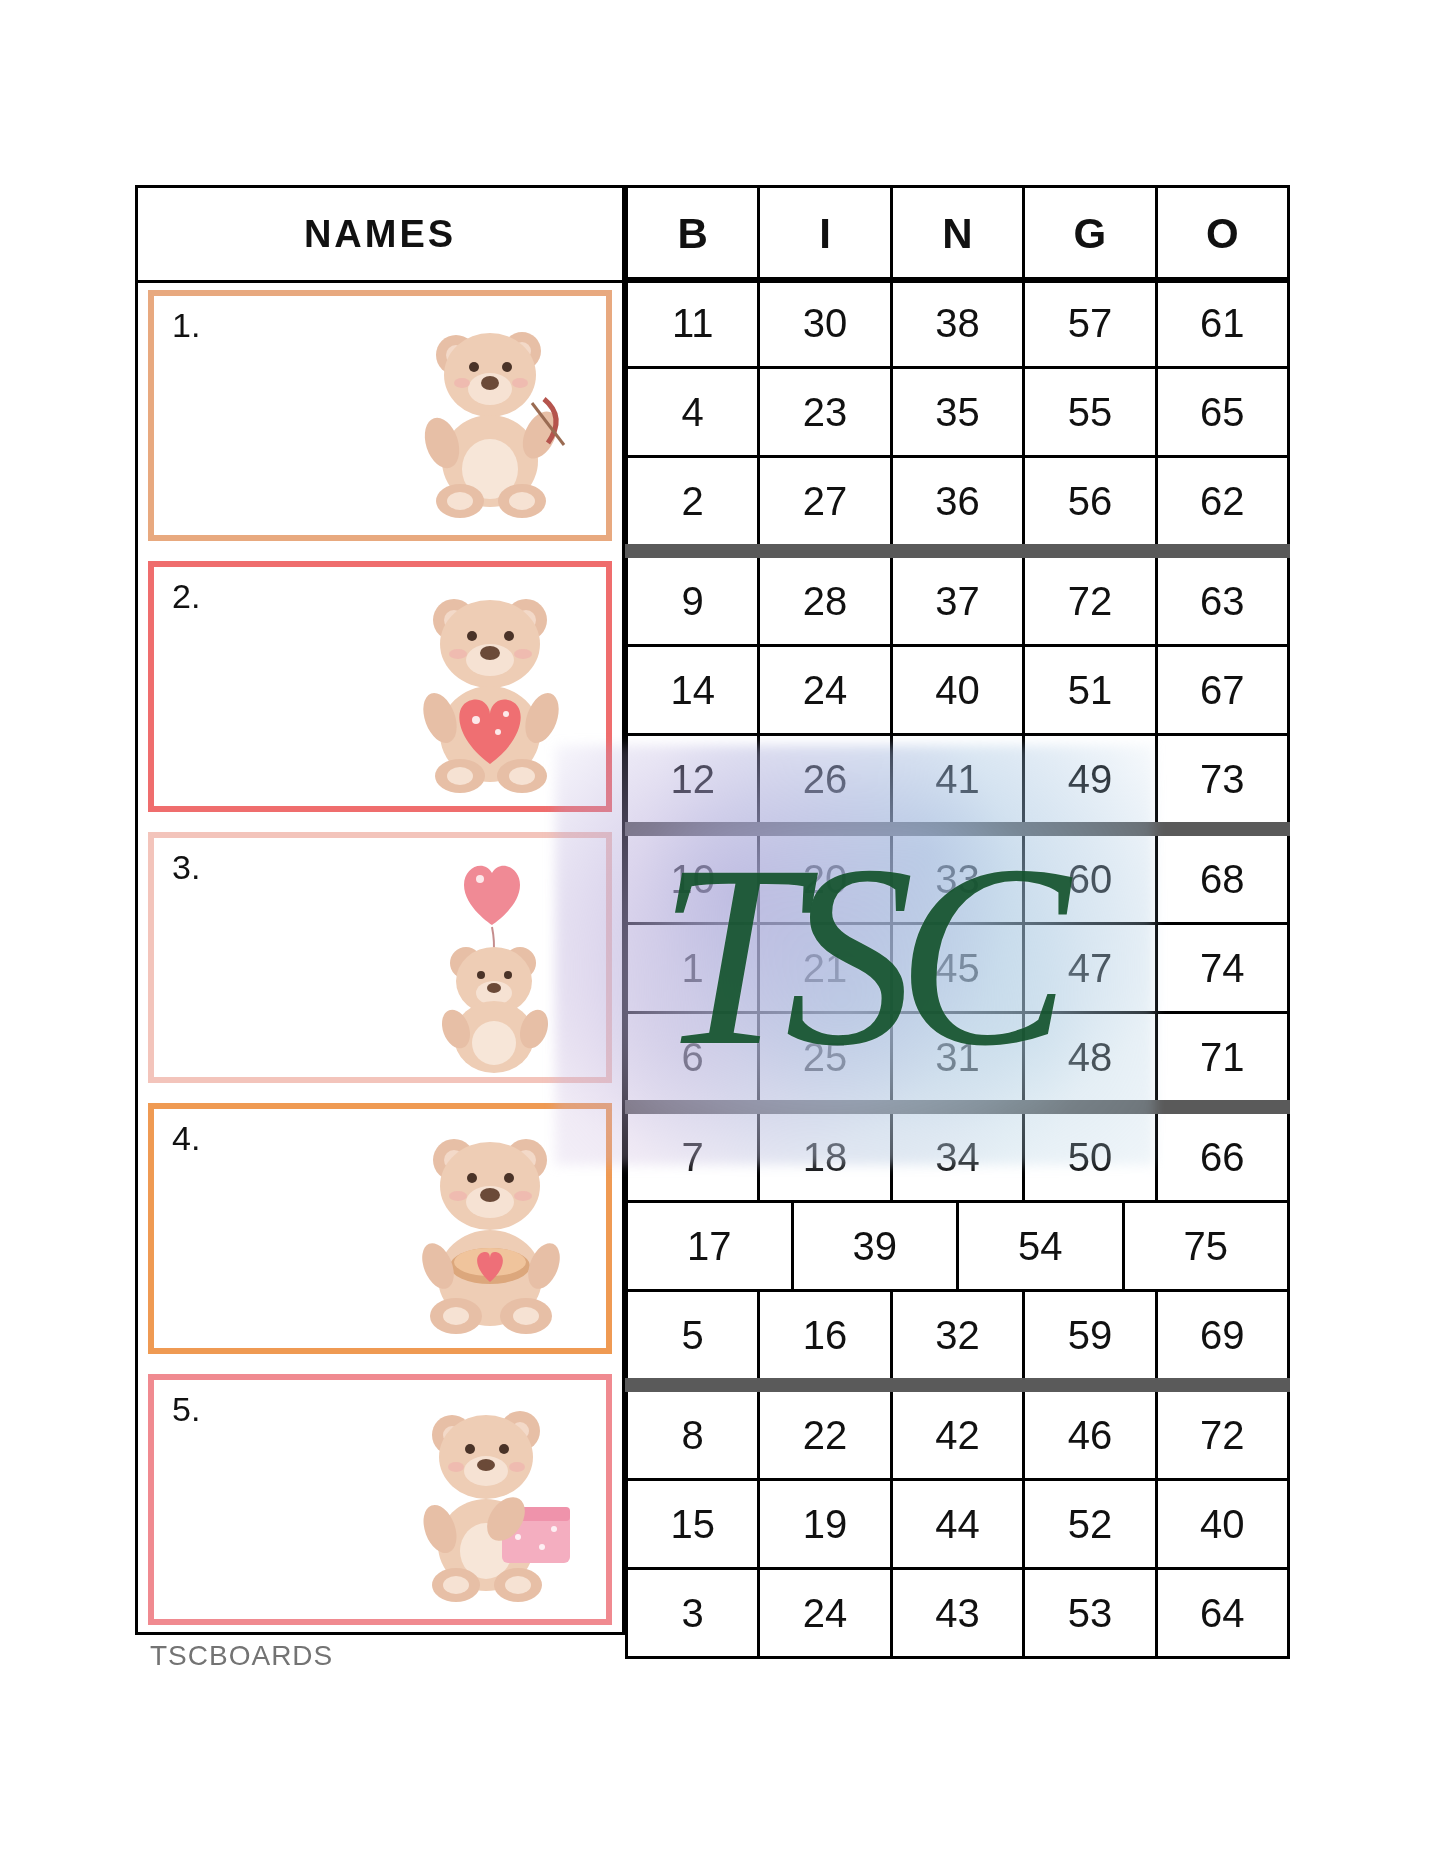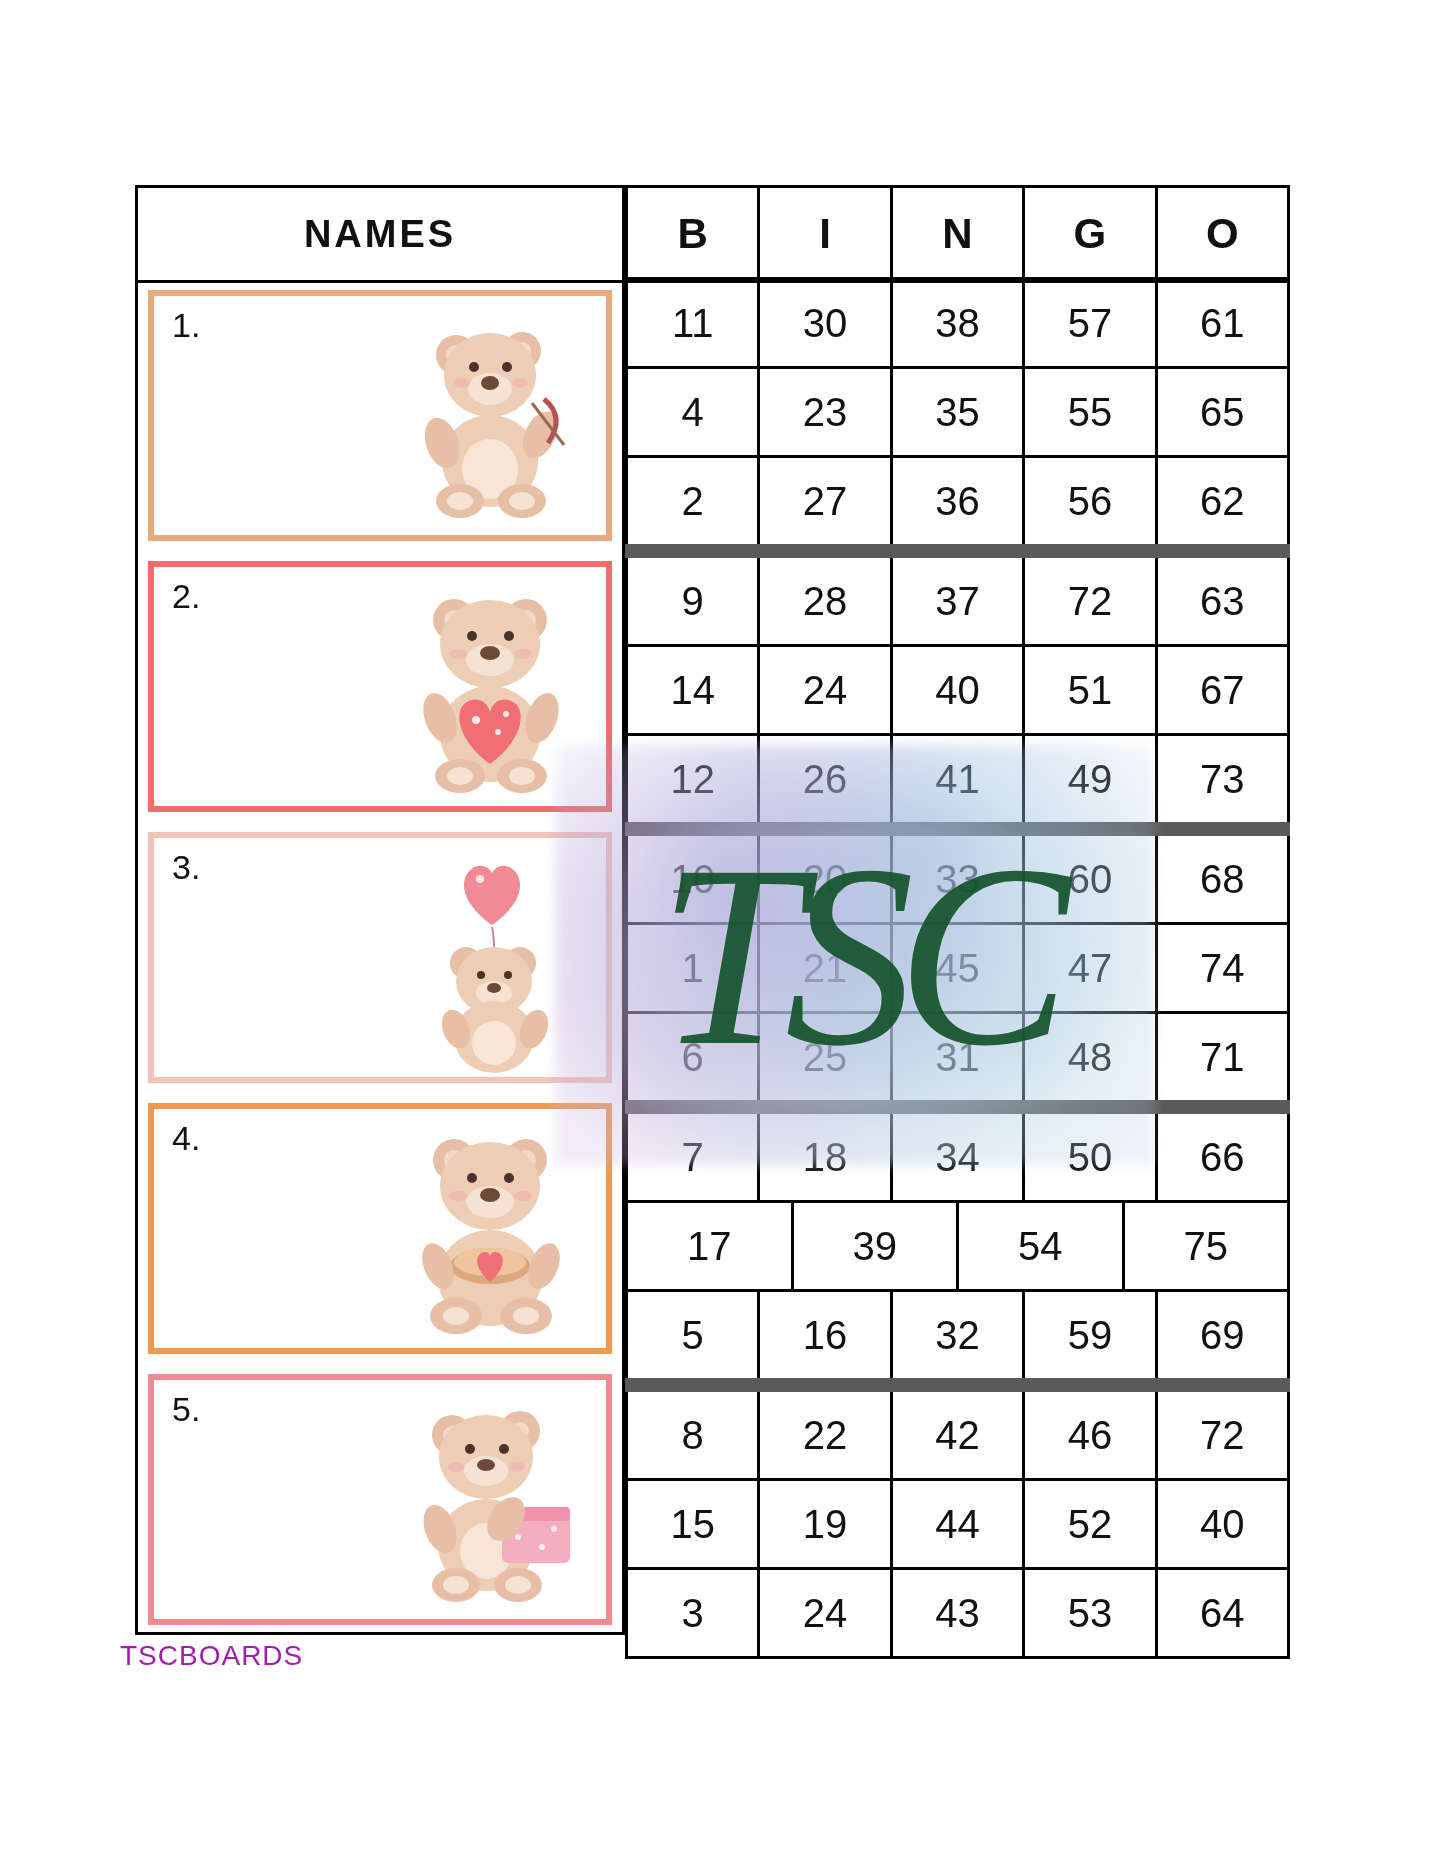--- a/index.html
+++ b/index.html
@@ -200,25 +200,25 @@
     color: #14532d;
     opacity: 0.92;
     letter-spacing: -18px;
     line-height: 1;
     text-shadow: 0 0 2px rgba(255,255,255,0.3);
   }
 
   
   #footer {
     position: absolute;
-    left: 120px;
+    left: 150px;
     top: 1640px;
     font-size: 28px;
     letter-spacing: 1px;
-    color: #a21caf;
+    color: #737373;
     font-family: "Liberation Sans", sans-serif;
     text-align: center;
   }
 </style>
 </head>
 <body>
 
 <div id="sheet">
   <div class="grid">
 

